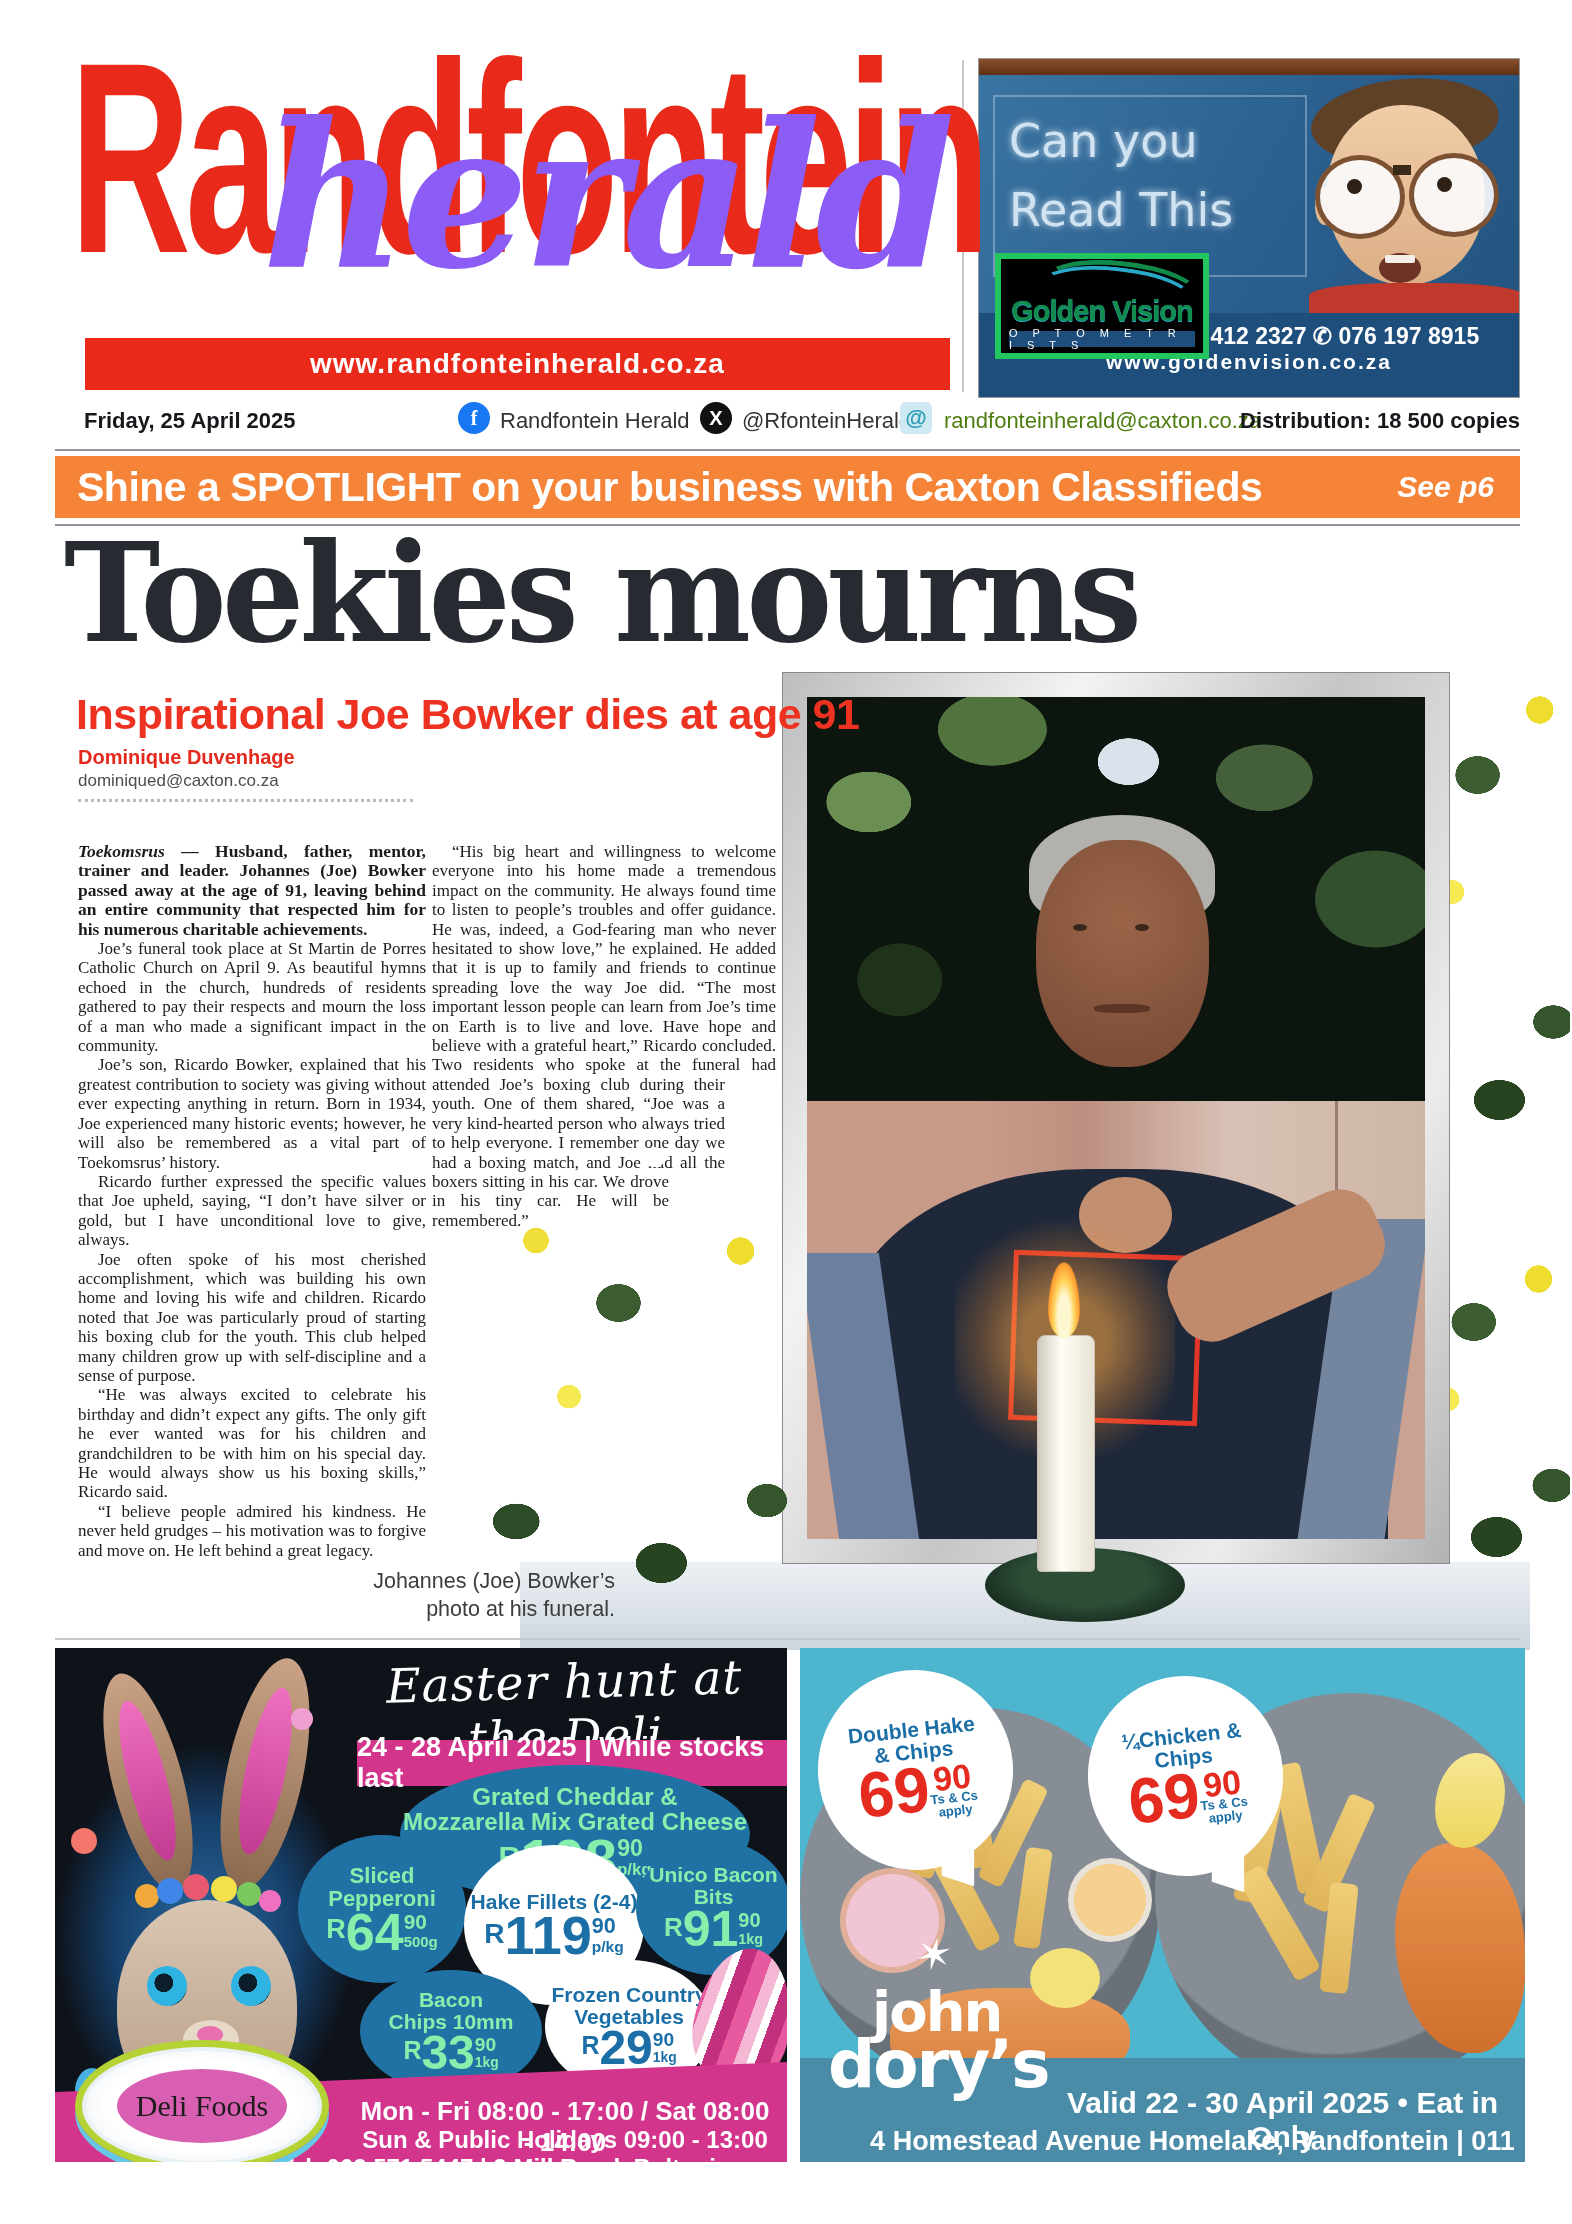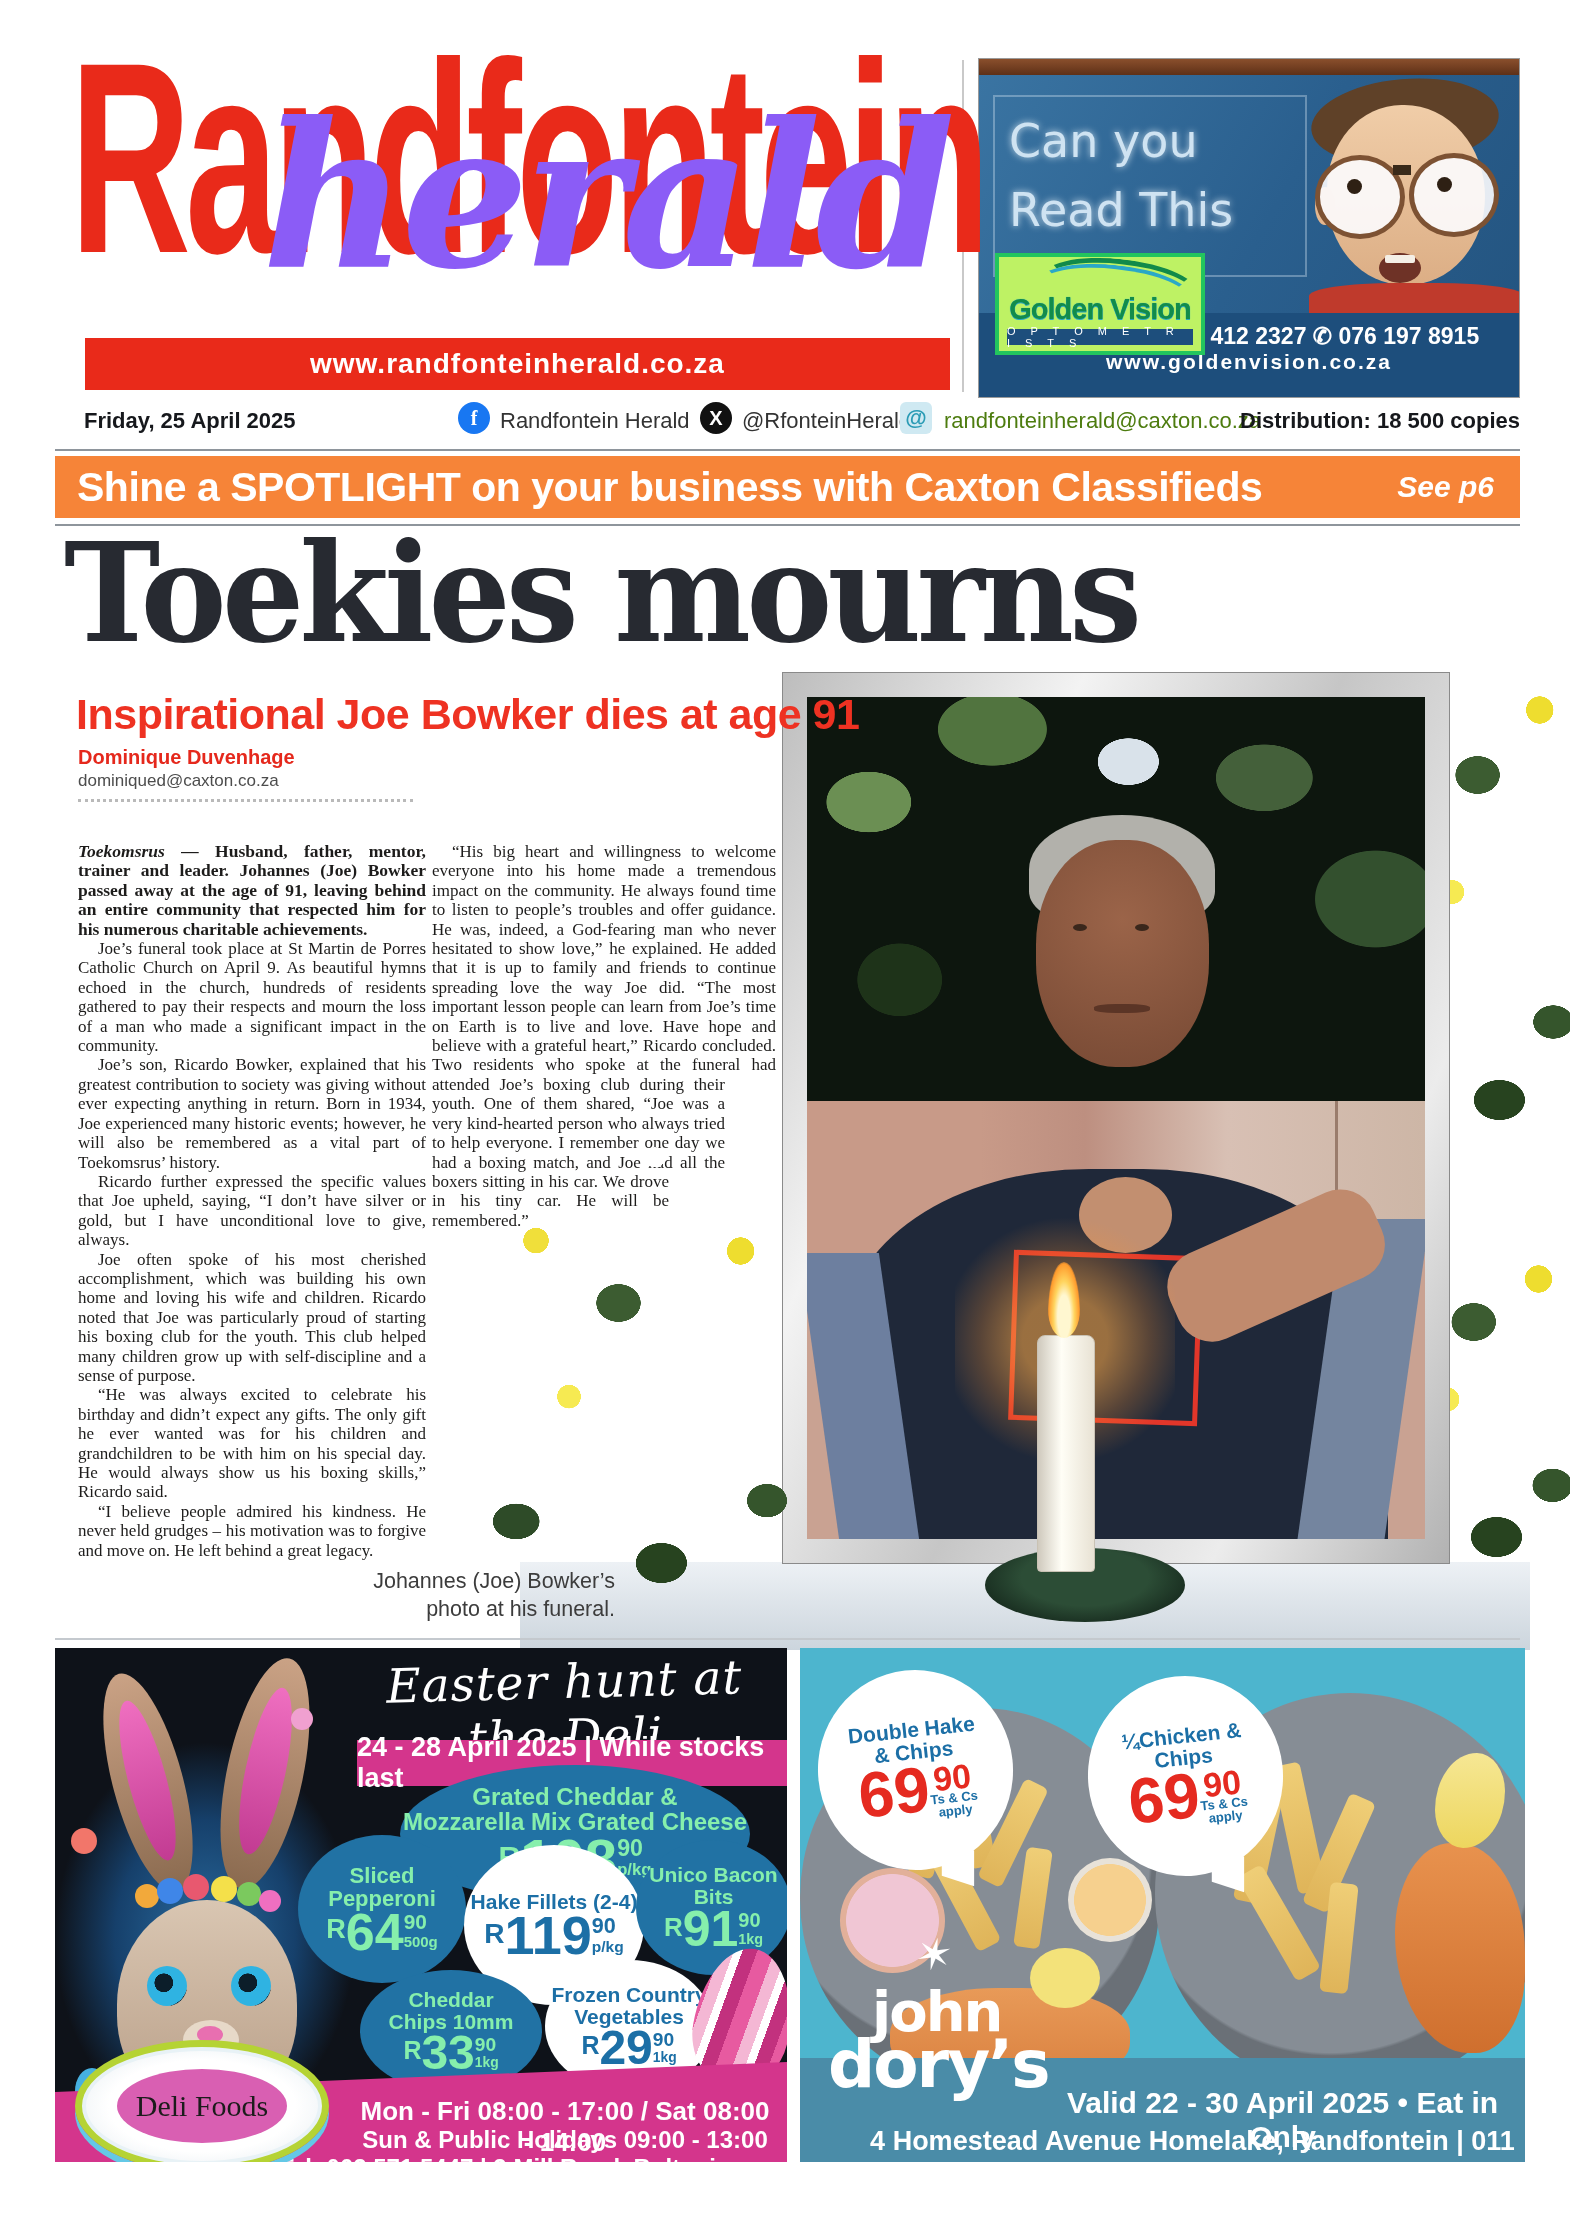--- a/index.html
+++ b/index.html
@@ -22,21 +22,21 @@
   .gv-chalk{left:30px;top:48px;font-family:"DejaVu Sans",sans-serif;font-size:46px;line-height:1.5;
             color:#cfe3f2;text-shadow:0 0 7px rgba(240,250,255,.8);}
   .gv-hair{left:332px;top:20px;width:188px;height:86px;background:#5f4128;border-radius:50%;transform:rotate(-5deg);}
   .gv-face{left:348px;top:46px;width:158px;height:180px;background:linear-gradient(#f0cda8,#dcae85);border-radius:48% 52% 50% 50%;}
   .gv-ear{left:336px;top:128px;width:20px;height:38px;background:#e5b78f;border-radius:50%;}
   .gv-lens{width:80px;height:74px;border:5px solid #7d5233;border-radius:50%;background:rgba(252,252,254,.9);}
   .gv-pupil{width:15px;height:15px;border-radius:50%;background:#2e2014;}
   .gv-mouth{left:400px;top:194px;width:42px;height:30px;background:#6e3226;border-radius:50%;}
   .gv-teeth{left:406px;top:196px;width:30px;height:8px;background:#f4efe6;border-radius:2px;}
   .gv-shirt{left:330px;top:224px;width:215px;height:32px;background:#bf3a2c;border-radius:40% 40% 0 0;}
-  .gv-logo{left:16px;top:194px;width:202px;height:94px;background:#bef264;border:4px solid #22c55e;z-index:4;}
+  .gv-logo{left:16px;top:194px;width:202px;height:94px;background:#000000;border:6px solid #22c55e;z-index:4;}
   .gv-swoosh{left:40px;top:2px;width:150px;height:46px;border:5px solid transparent;border-top-color:#118a4a;border-radius:50%;transform:rotate(6deg);}
   .gv-swoosh2{left:36px;top:8px;width:150px;height:46px;border:4px solid transparent;border-top-color:#2aa8c8;border-radius:50%;transform:rotate(6deg);}
   .gv-brand{left:0;top:36px;width:202px;text-align:center;font-size:29px;font-weight:bold;color:#128c4a;
             text-shadow:0 0 1px #2aa7c4,0 1px 0 #2aa7c4;letter-spacing:-1px;}
   .gv-opto{left:8px;top:72px;width:186px;height:16px;background:#1d4e7c;color:#fff;font-size:11px;
             letter-spacing:6px;display:flex;align-items:center;justify-content:center;}
   .gv-band{left:0;top:254px;width:540px;height:84px;background:#1d4e7c;color:#fff;text-align:center;}
   .gv-band .l1{margin-top:10px;font-size:23px;font-weight:bold;}
   .gv-band .l2{font-size:21px;font-weight:bold;letter-spacing:2px;}
   
@@ -348,21 +348,21 @@
           <span class="r">R</span>
           <span>91</span>
           <span class="stack">
             <span>90</span>
             <span class="u">1kg</span>
           </span>
         </div>
     </div>
 
     <div class="abs oval blue" style="left:305px;top:322px;width:182px;height:122px;">
-      <div class="nm" style="font-size:21px;">Cheddar</div>
+      <div class="nm" style="font-size:21px;">Bacon</div>
       <div class="nm" style="font-size:21px;">Chips 10mm</div>
       <div class="price" style="font-size:48px;">
           <span class="r">R</span>
           <span>33</span>
           <span class="stack">
             <span>90</span>
             <span class="u">1kg</span>
           </span>
         </div>
     </div>

